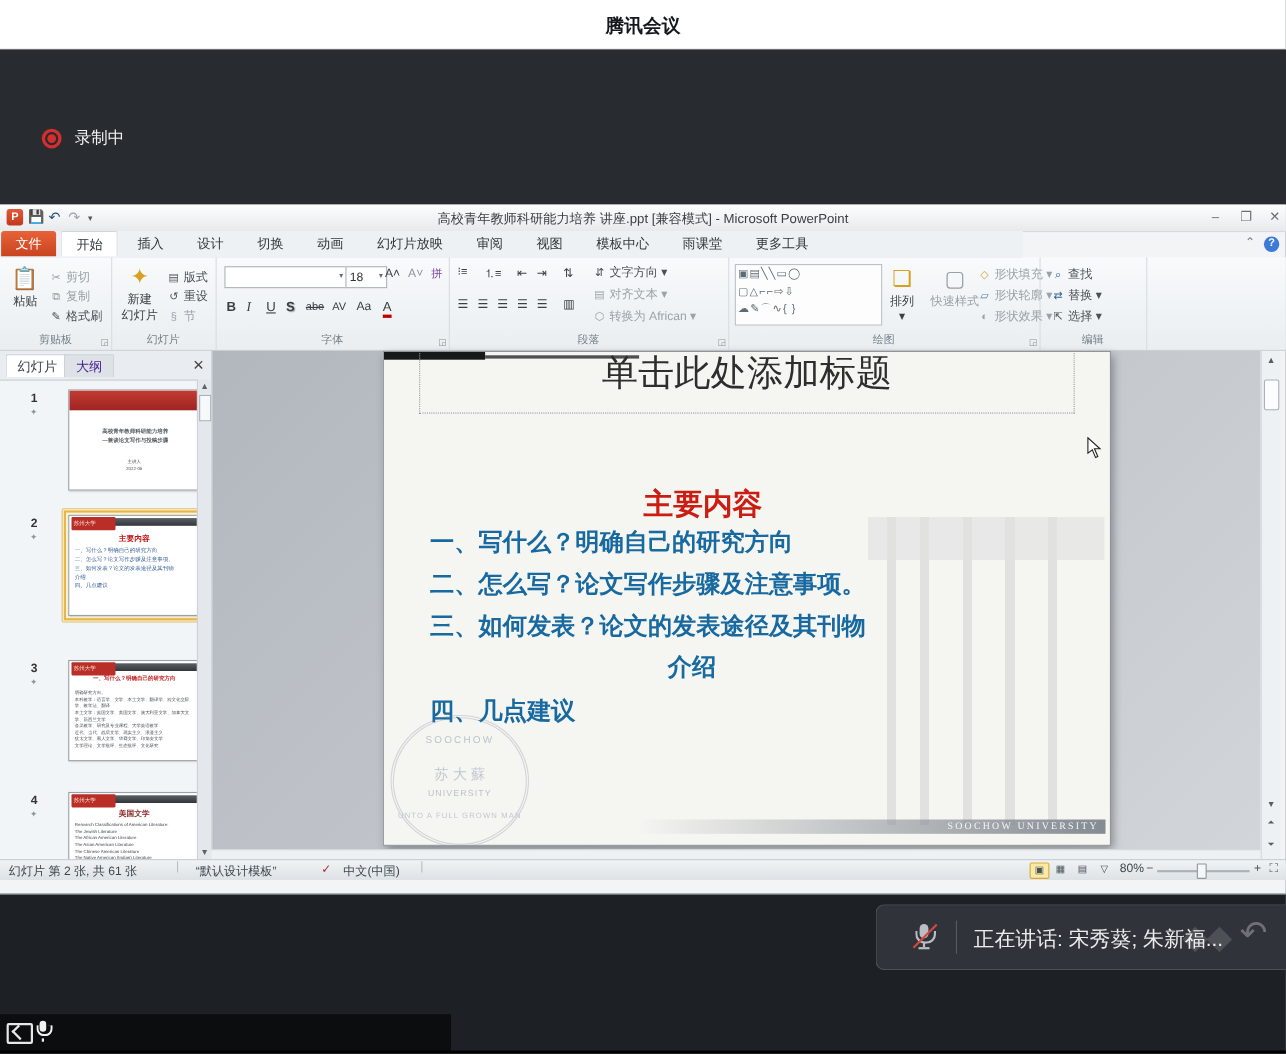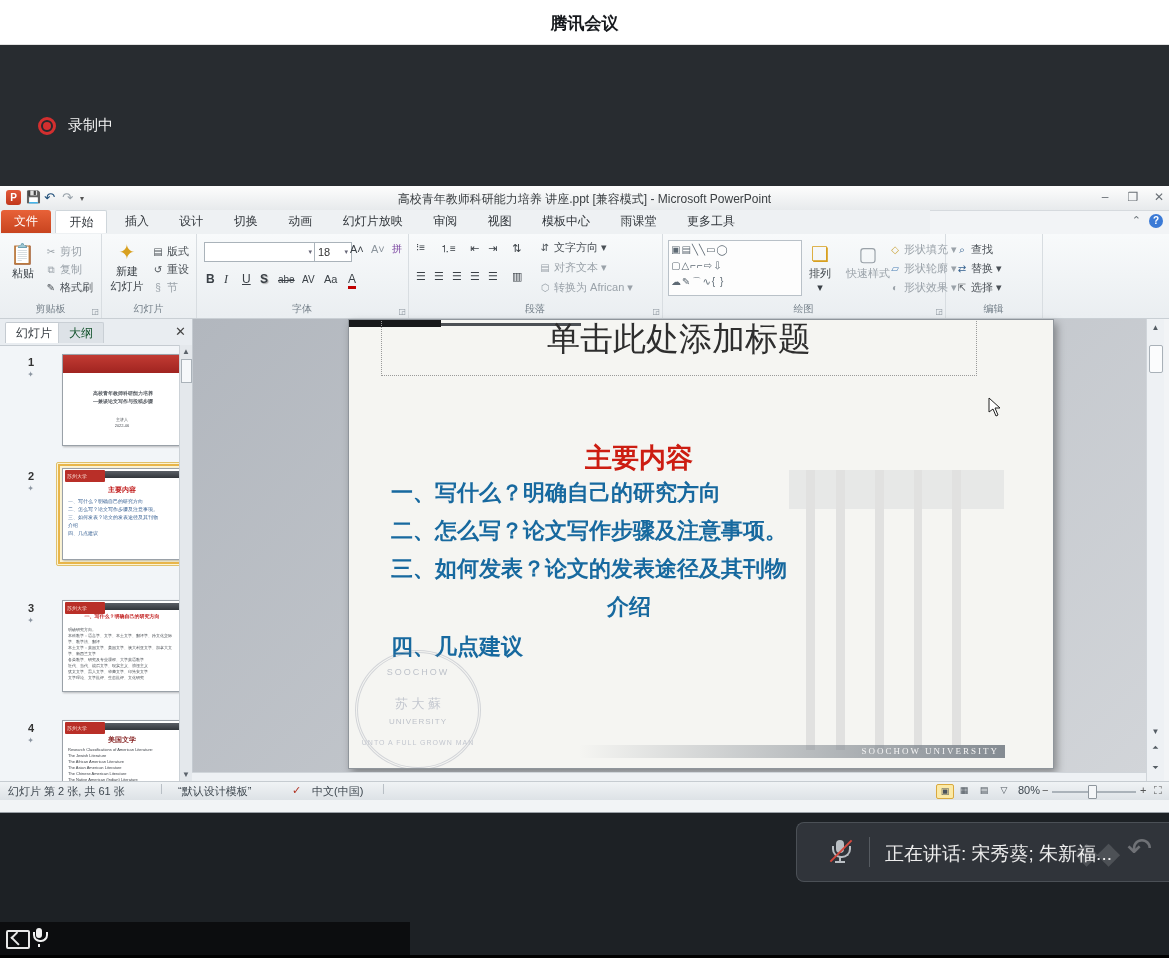--- a/index.html
+++ b/index.html
@@ -49,39 +49,39 @@
   .fbtn{position:absolute;font-size:12px;color:#3a4046;}
   .shapes{position:absolute;left:6px;top:6px;width:128px;height:52px;border:1px solid #b9c1c8;background:#fdfdfd;
           font-size:10px;color:#5e6call;color:#5e6a74;line-height:16px;padding:1px 2px;letter-spacing:1px;}
   
   #workarea{left:0;top:133px;width:1169px;height:462px;}
   #canvas{left:192px;top:0;width:954px;height:462px;background:linear-gradient(135deg,#b2b7be,#d2d5d9);}
   
   #slidepanel{left:0;top:0;width:192px;height:462px;background:#e9edf1;border-right:1px solid #c5cbd1;}
   .ptab{position:absolute;top:3px;height:20px;line-height:20px;padding:0 10px;font-size:12px;color:#3b4147;}
   #ptab-slides{left:5px;background:#fff;border:1px solid #c5cbd1;border-bottom:none;border-radius:2px 2px 0 0;}
-  #ptab-outline{left:58px;background:#dde2e7;border:1px solid #c9cfd5;border-bottom:none;border-radius:2px 2px 0 0;color:#14532d;}
+  #ptab-outline{left:58px;background:#dde2e7;border:1px solid #c9cfd5;border-bottom:none;border-radius:2px 2px 0 0;color:#4c1d95;}
   #ptab-close{right:6px;top:5px;font-size:13px;color:#444;}
   #thumblist{position:absolute;left:0;top:26px;width:180px;height:436px;background:#f2f5f8;border-top:1px solid #c5cbd1;overflow:hidden;}
   .tnum{position:absolute;font-size:11px;font-weight:bold;color:#333;width:20px;text-align:right;}
   .tstar{position:absolute;font-size:8px;color:#8a94a0;width:20px;text-align:right;}
   .thumb{position:absolute;left:62px;width:118px;height:90px;background:#fff;border:1px solid #9aa1a8;box-shadow:1px 1px 2px rgba(0,0,0,.25);overflow:hidden;}
   .thumb.sel-wrap{outline:2px solid #e8b54a;outline-offset:2px;background:#fff;}
   .sel-halo{position:absolute;left:56px;width:130px;height:102px;background:#fbf3d5;border:1px solid #e0c06a;border-radius:2px;}
   .t-redbar{position:absolute;left:0;top:0;width:100%;height:18px;background:linear-gradient(#c23b33,#a02420);}
   .t-redchip{position:absolute;left:2px;top:1px;width:38px;height:12px;background:#b92f28;border-radius:1px;color:#f8d9d0;font-size:5px;line-height:12px;padding-left:2px;}
   .t-darkbar{position:absolute;left:6px;top:2px;width:110px;height:7px;background:linear-gradient(#5a5f66,#32363b);}
   .t-lines{position:absolute;font-size:5px;line-height:8px;color:#355f92;filter:blur(.4px);}
   .t-tinylines{position:absolute;font-size:4px;line-height:6px;color:#4a4f55;filter:blur(.5px);}
   .t-title-red{position:absolute;width:100%;text-align:center;font-size:7px;font-weight:bold;color:#c01818;filter:blur(.3px);}
   .pane-scroll{position:absolute;right:0;top:26px;width:12px;height:436px;background:#e4e8ec;border-left:1px solid #ccd2d7;}
   .pane-scroll .sarrow{position:absolute;left:0;width:12px;text-align:center;font-size:8px;color:#5b636b;}
   .pane-thumbbox{position:absolute;left:1px;top:14px;width:9px;height:22px;background:#f6f8fa;border:1px solid #aab2b9;}
   
-  #slide{left:156px;top:0;width:660px;height:448px;background:#f5f5f2;border:1px solid #8f959b;box-shadow:3px 4px 8px rgba(0,0,0,.35);overflow:hidden;padding-left:44px;}
+  #slide{left:156px;top:0;width:660px;height:448px;background:#f5f5f2;border:1px solid #8f959b;box-shadow:3px 4px 8px rgba(0,0,0,.35);overflow:hidden;}
   #design-bar{left:0;top:0;width:92px;height:7px;background:#17181a;}
   #design-line{left:92px;top:3px;width:140px;height:3px;background:#4c5055;}
   #title-ph{left:32px;top:-6px;width:594px;height:60px;border:1px dotted #9a9a9a;}
   #title-ph-text{width:100%;text-align:center;top:2px;font-size:33px;color:#2e2e2e;font-family:"Liberation Serif","DejaVu Serif",serif;}
   #slide-heading{left:60px;top:120px;width:460px;text-align:center;font-size:27px;font-weight:bold;color:#cc1d12;}
   .slide-item{position:absolute;left:42px;width:600px;font-size:22px;font-weight:bold;color:#17699f;}
   #item-cont{left:0;top:272px;width:560px;text-align:center;font-size:22px;font-weight:bold;color:#17699f;}
   
   #seal{left:6px;top:330px;width:120px;height:114px;border:3px double rgba(120,128,150,.5);border-radius:50%;opacity:.55;}
   #seal .s1{position:absolute;top:14px;width:100%;text-align:center;font-size:9px;letter-spacing:2px;color:#8f97a8;}

